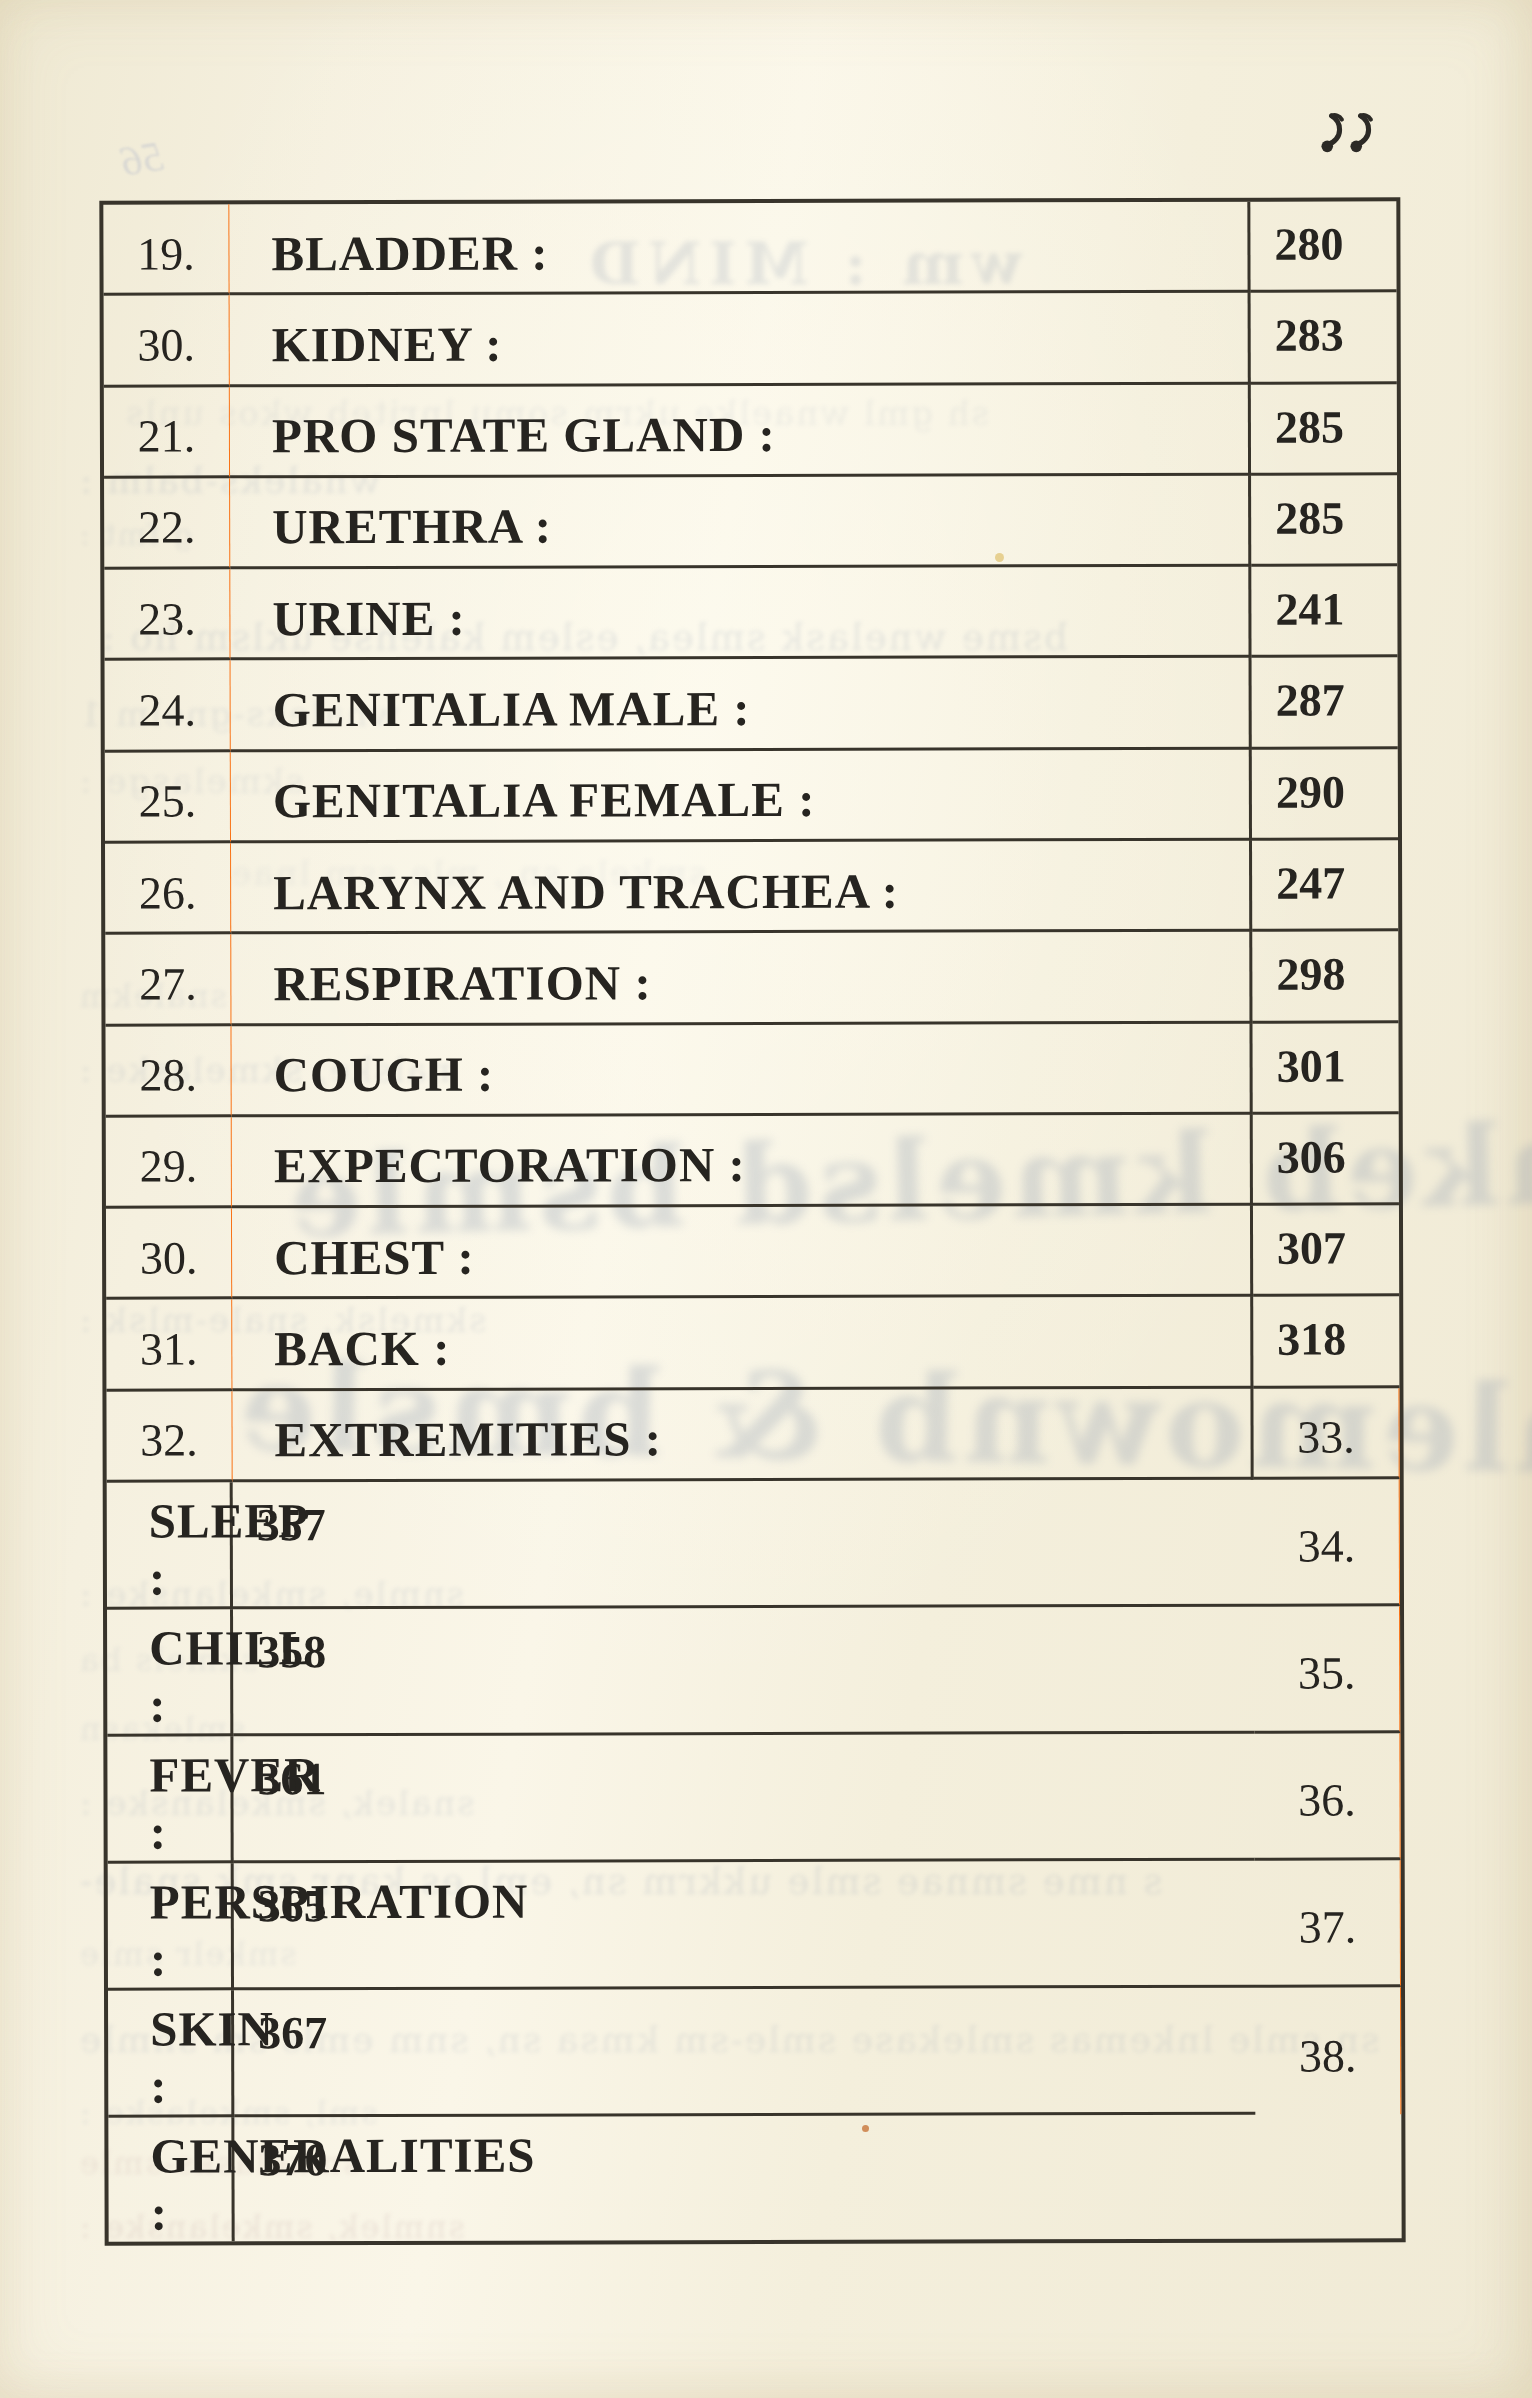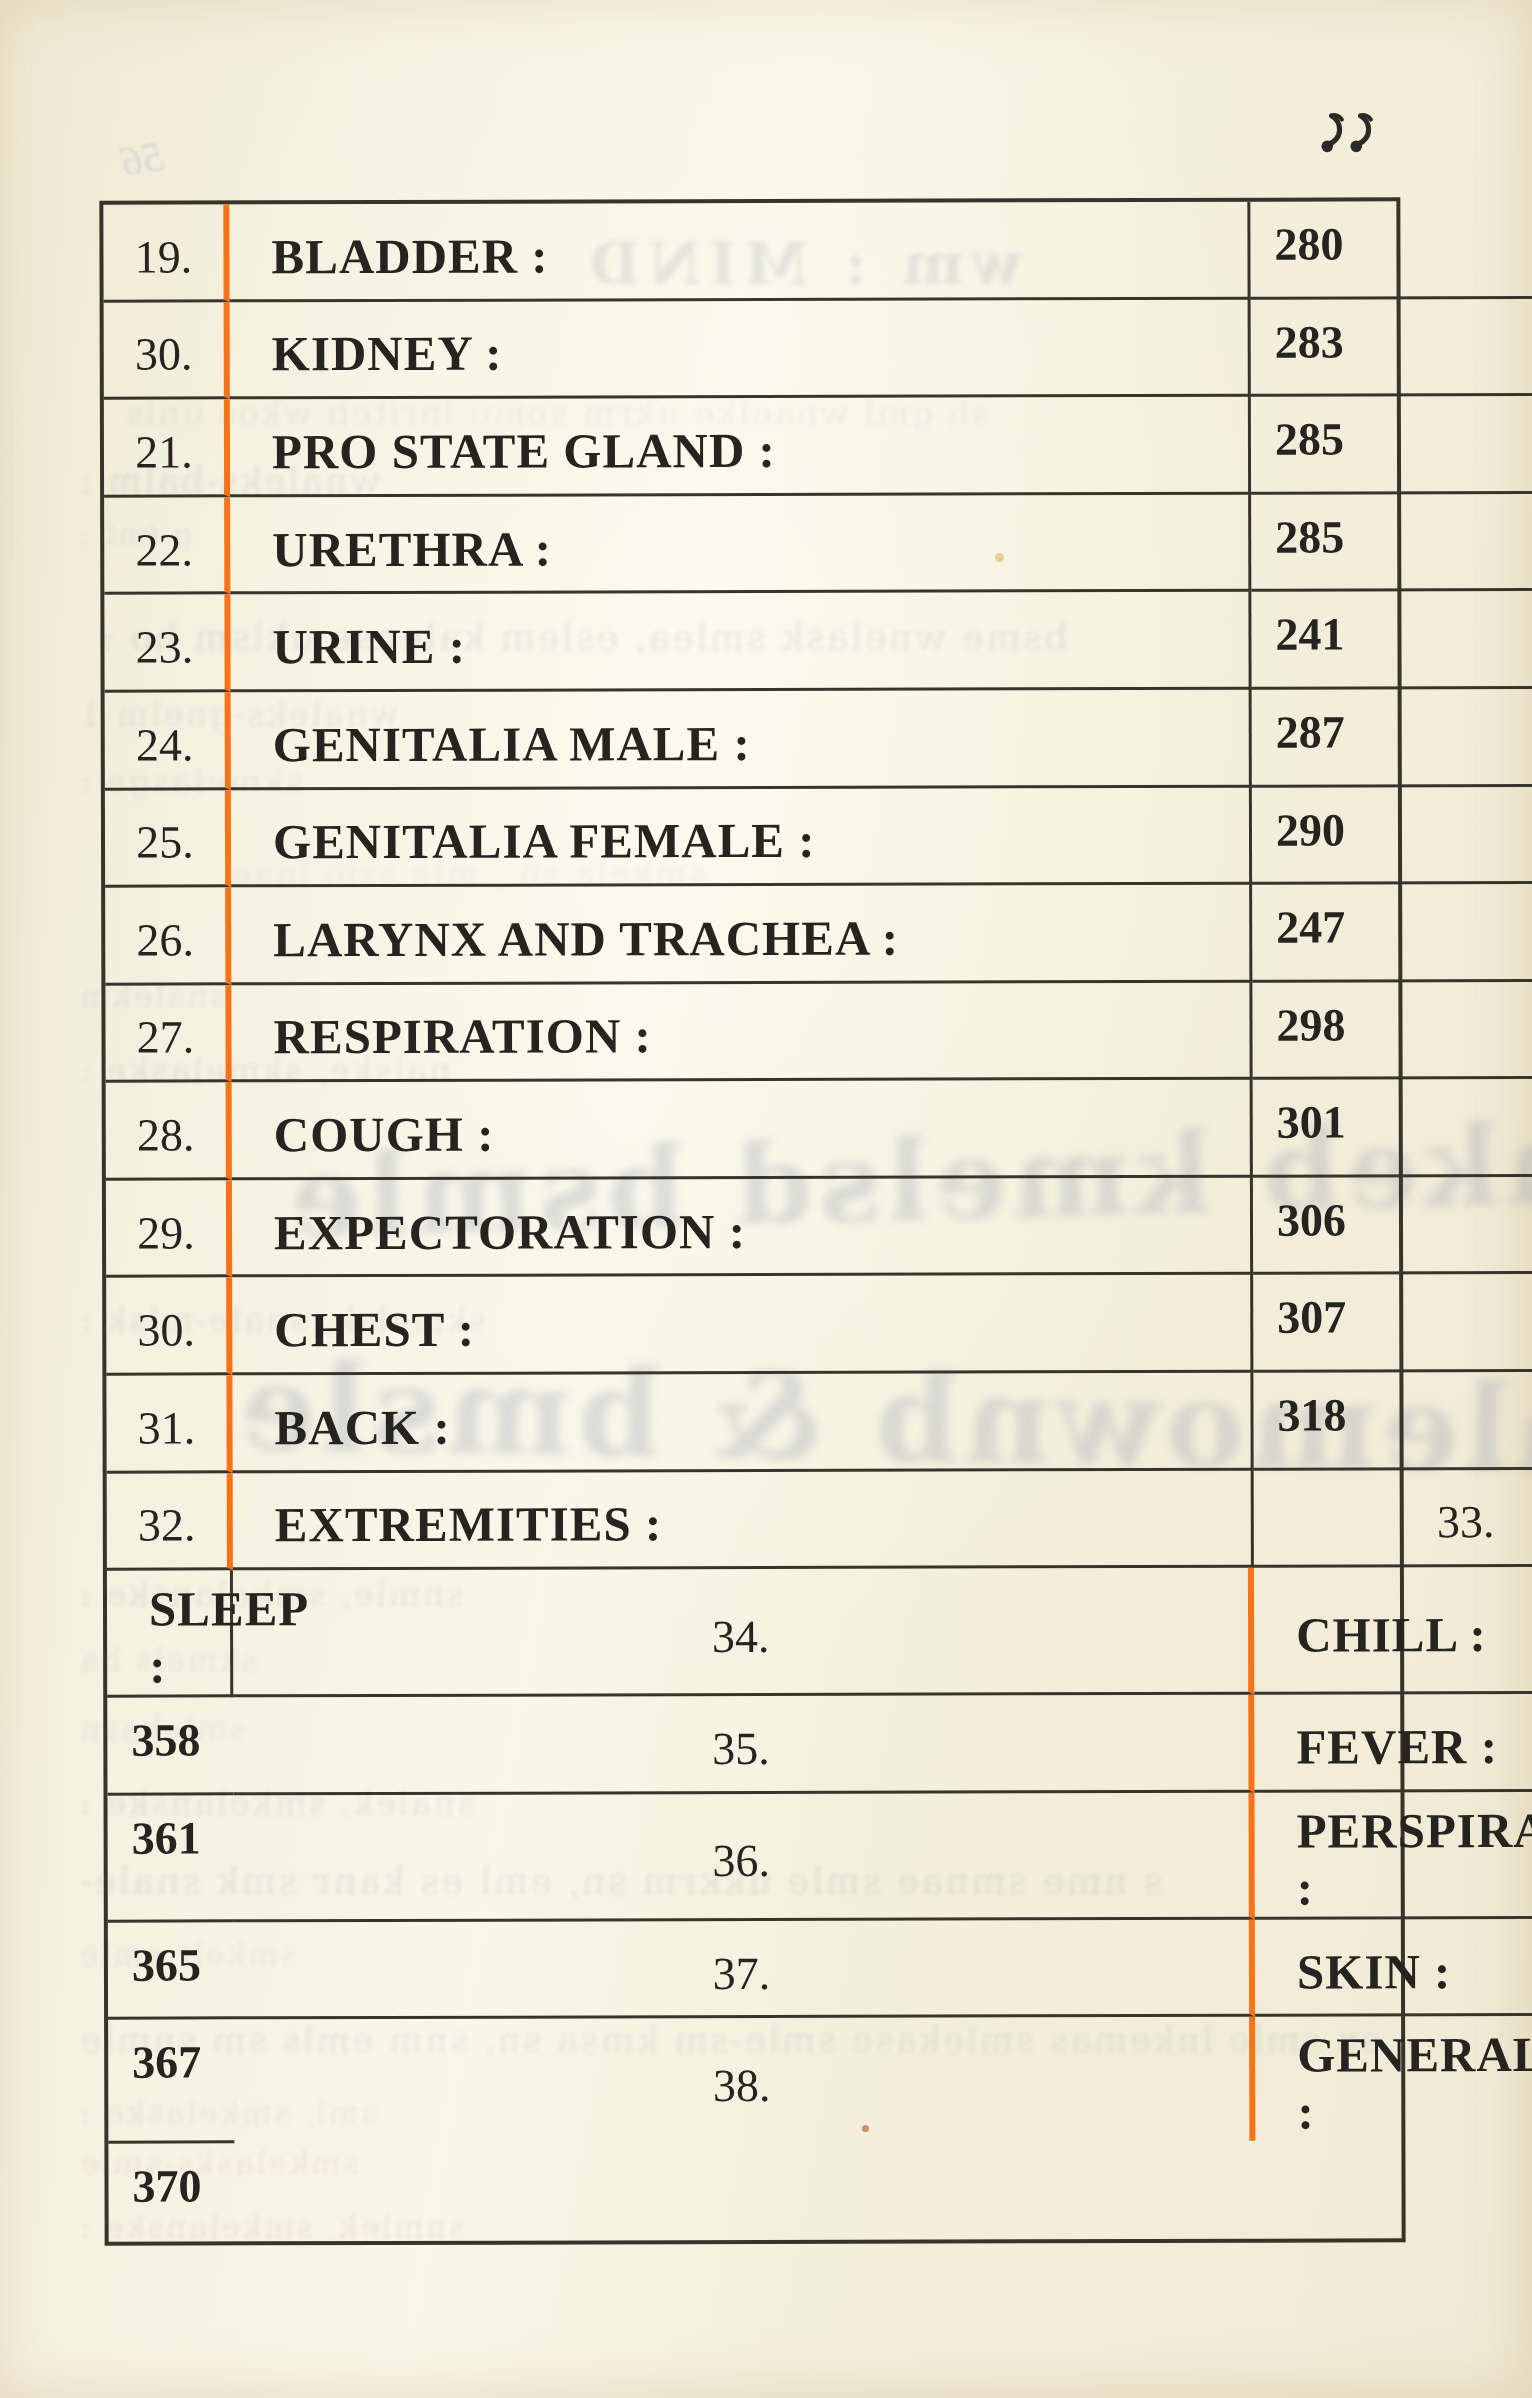--- a/index.html
+++ b/index.html
@@ -14,21 +14,21 @@
   
   #ghosts{position:absolute;inset:0;z-index:1;}
   .ghost{position:absolute;white-space:nowrap;color:#94a0b2;
          font-family:"DejaVu Serif",serif;letter-spacing:2px;line-height:1;}
   
   #toc-table{position:absolute;left:102px;top:199px;width:1293px;height:2037px;
              z-index:2;border:4px solid #38342b;display:grid;
              grid-template-columns:126px 1021px 1fr;grid-auto-rows:1fr;
              transform:rotate(-.15deg);}
   .c{border-bottom:3px solid #38342b;display:flex;box-sizing:border-box;color:#262420;}
-  .c-num{border-right:6px solid #f97316;font-size:46px;align-items:center;justify-content:center;padding-top:10px;}
+  .c-num{border-right:1px solid #f97316;font-size:46px;align-items:center;justify-content:center;padding-top:10px;}
   .c-title{border-right:3px solid #38342b;font-size:49px;font-weight:700;letter-spacing:1px;
            align-items:center;padding-left:42px;padding-top:10px;}
   .c-page{font-size:46px;align-items:flex-start;padding:16px 0 0 24px;font-weight:bold;}
   
   #bn-page-number{position:absolute;left:1320px;top:111px;z-index:3;}
   #corner-ghost{position:absolute;left:121px;top:135px;z-index:1;color:#c4c7cf;opacity:.55;
                 font-size:42px;font-style:italic;filter:blur(1.2px);
                 transform:scaleX(-1) rotate(9deg);}
   .speck{position:absolute;border-radius:50%;z-index:3;}
 </style>
@@ -130,20 +130,21 @@
 
     <div class="c c-num">31.</div>
     <div class="c c-title">BACK :</div>
     <div class="c c-page">318</div>
 
     <div class="c c-num">32.</div>
     <div class="c c-title">EXTREMITIES :</div>
 
     <div class="c c-num">33.</div>
     <div class="c c-title">SLEEP :</div>
+    <div class="c c-page">357</div>
 
     <div class="c c-num">34.</div>
     <div class="c c-title">CHILL :</div>
     <div class="c c-page">358</div>
 
     <div class="c c-num">35.</div>
     <div class="c c-title">FEVER :</div>
     <div class="c c-page">361</div>
 
     <div class="c c-num">36.</div>

